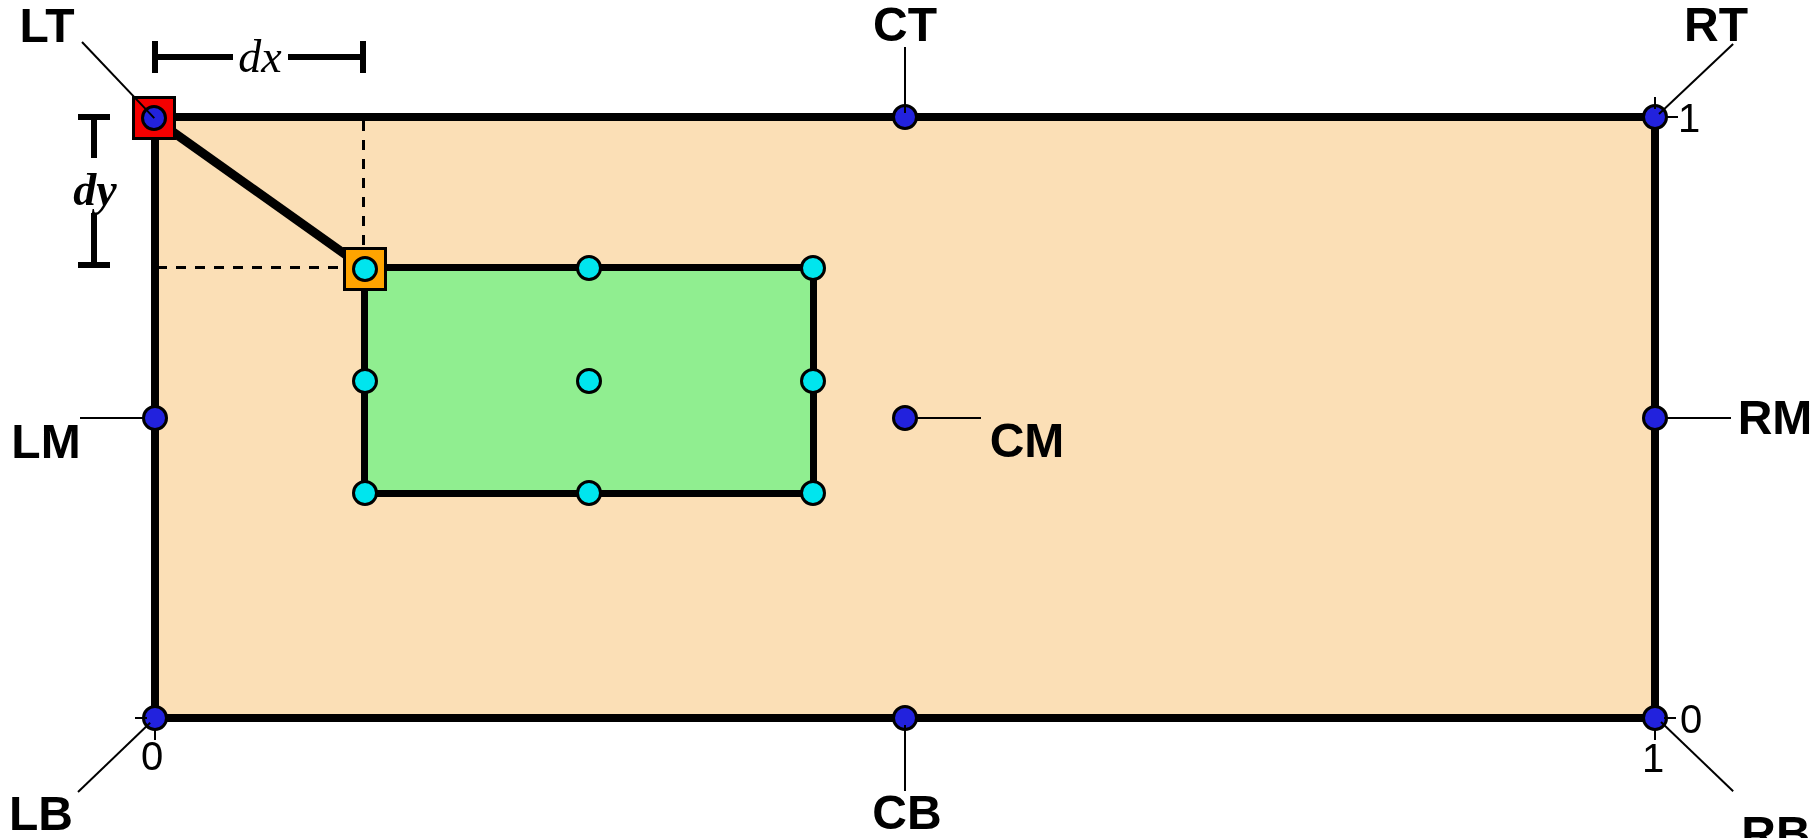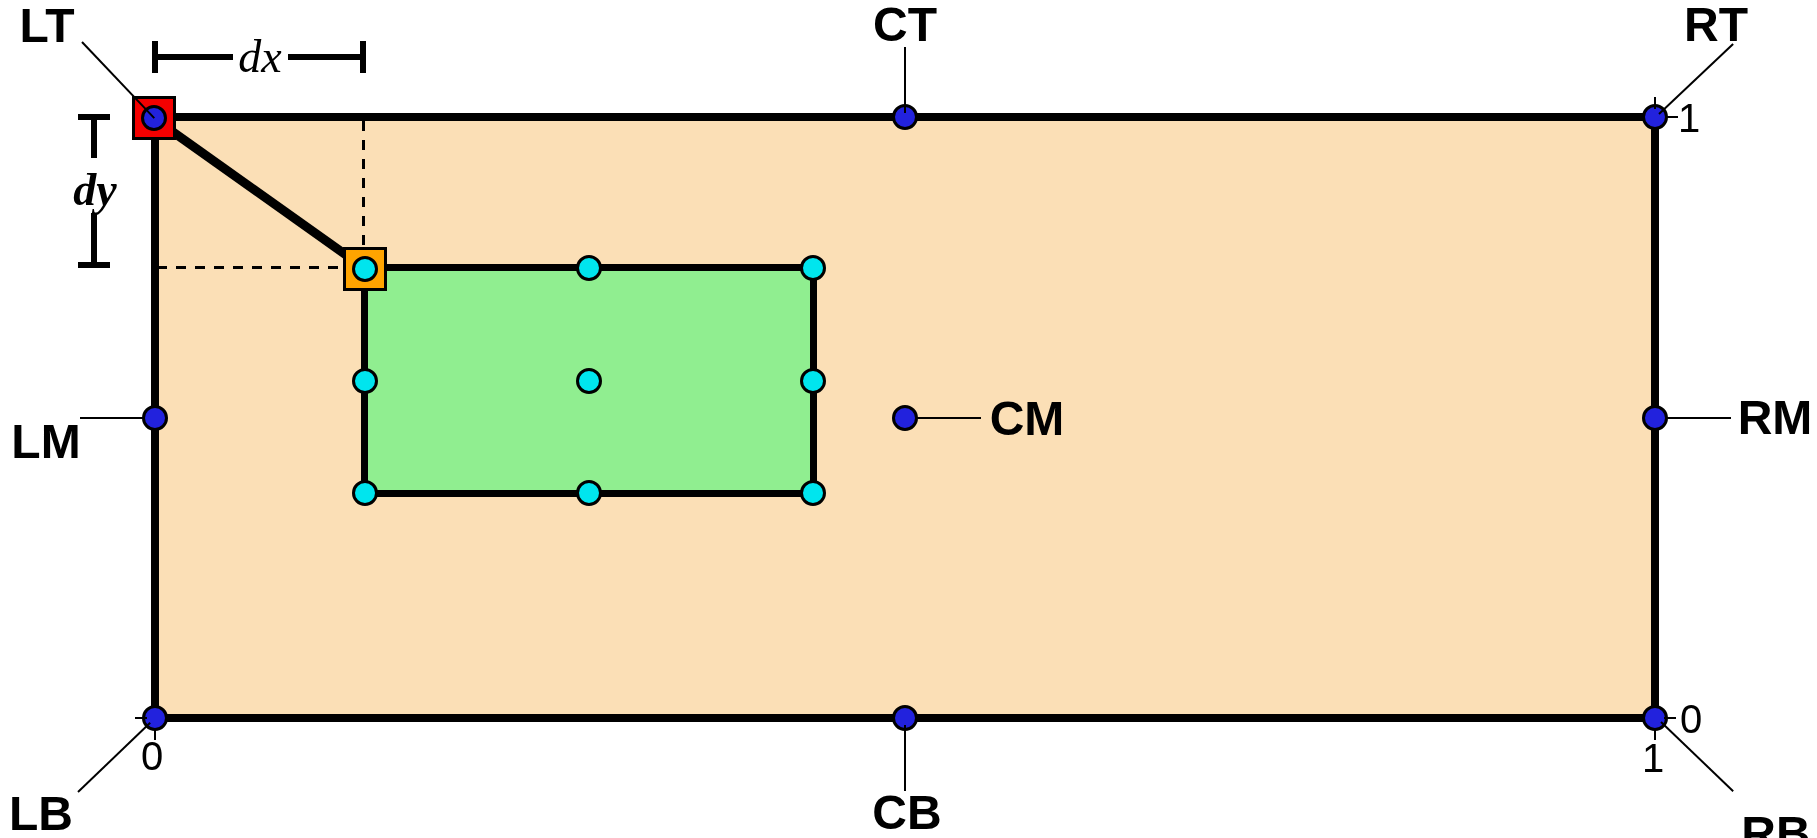--- a/index.html
+++ b/index.html
@@ -125,21 +125,21 @@
   <div class="abs tick" style="left:1666px;top:116px;width:12px;height:2px;"></div>
   <div class="abs tick" style="left:135px;top:717px;width:12px;height:2px;"></div>
   <div class="abs tick" style="left:154px;top:728px;width:2px;height:12px;"></div>
   <div class="abs tick" style="left:1664px;top:717px;width:12px;height:2px;"></div>
   <div class="abs tick" style="left:1654px;top:728px;width:2px;height:12px;"></div>
 
   <div class="abs anchor-label" style="left:47px;top:26px;">LT</div>
   <div class="abs anchor-label" style="left:905px;top:25px;">CT</div>
   <div class="abs anchor-label" style="left:1716px;top:25px;">RT</div>
   <div class="abs anchor-label" style="left:38px;top:442px;margin-left:8px;">LM</div>
-  <div class="abs anchor-label" style="left:1027px;top:419px;">CM</div>
+  <div class="abs anchor-label" style="left:1027px;top:441px;">CM</div>
   <div class="abs anchor-label" style="left:1775px;top:418px;">RM</div>
   <div class="abs anchor-label" style="left:41px;top:814px;">LB</div>
   <div class="abs anchor-label" style="left:907px;top:813px;">CB</div>
   <div class="abs anchor-label" style="left:1776px;top:814px;margin-top:20px;">RB</div>
 
   <div class="abs coord-label" style="left:1689px;top:118px;">1</div>
   <div class="abs coord-label" style="left:152px;top:756px;">0</div>
   <div class="abs coord-label" style="left:1691px;top:719px;">0</div>
   <div class="abs coord-label" style="left:1653px;top:758px;">1</div>
 

